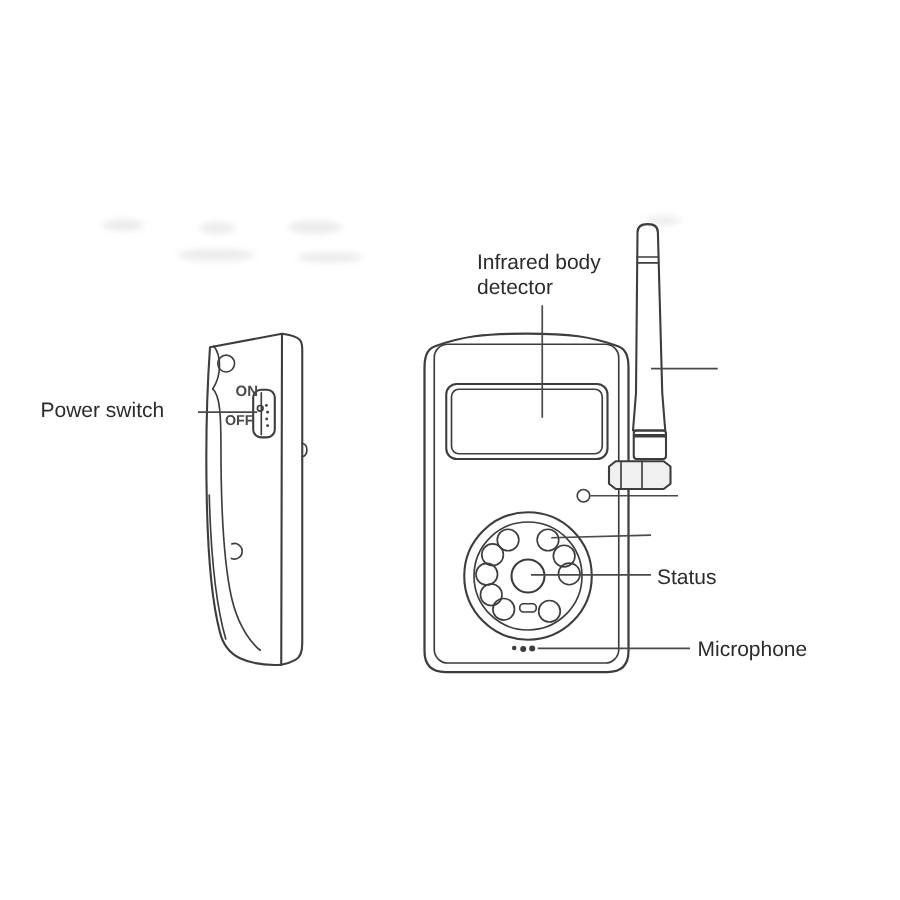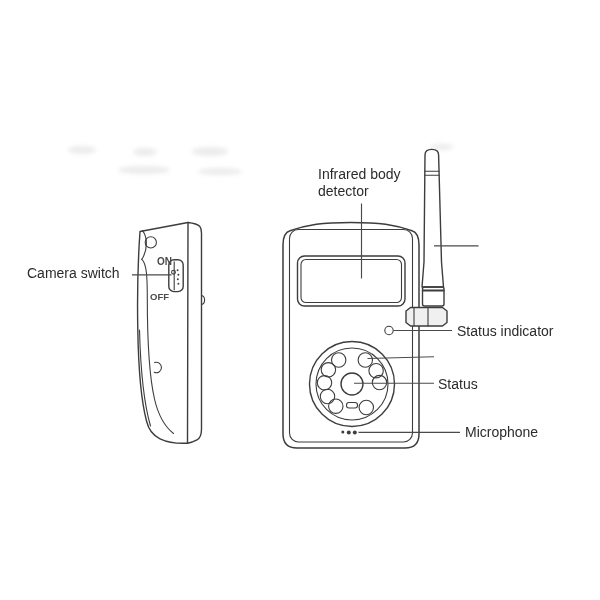--- a/index.html
+++ b/index.html
@@ -119,32 +119,31 @@
       <line class="ld" x1="132" y1="274.8" x2="171.5" y2="274.8"></line>
       <line class="ld" x1="361.5" y1="203.5" x2="361.5" y2="278.5"></line>
       <line class="ld" x1="434" y1="245.8" x2="478.5" y2="245.8"></line>
       <line class="ld" x1="393.5" y1="330.5" x2="452" y2="330.5"></line>
       <line class="ld" x1="367.5" y1="358.5" x2="434" y2="356.8"></line>
       <line class="ld" x1="354" y1="383.2" x2="434" y2="383.2"></line>
       <line class="ld" x1="358.5" y1="432.3" x2="460" y2="432.3"></line>
     </g>
   </svg>
 
-  <div class="label" style="left:27px;top:265px;">Camera switch</div>
+  <div class="label" style="left:27px;top:265px;">Power switch</div>
 
   <div class="label center" style="left:318px;top:166px;width:106px;">
     <div>Infrared body</div>
     <div>detector</div>
   </div>
 
 
-  <div class="label" style="left:457px;top:323px;">Status indicator</div>
 
 
   <div class="label" style="left:438px;top:376px;">Status</div>
 
   <div class="label" style="left:465px;top:424px;">Microphone</div>
 
   <div class="label small" style="left:157px;top:257px;">ON</div>
 
-  <div class="label small" style="left:150px;top:292px;font-size:9.5px;">OFF</div>
+  <div class="label small" style="left:150px;top:276px;font-size:9.5px;">OFF</div>
 
 </div>
 
 </body></html>

